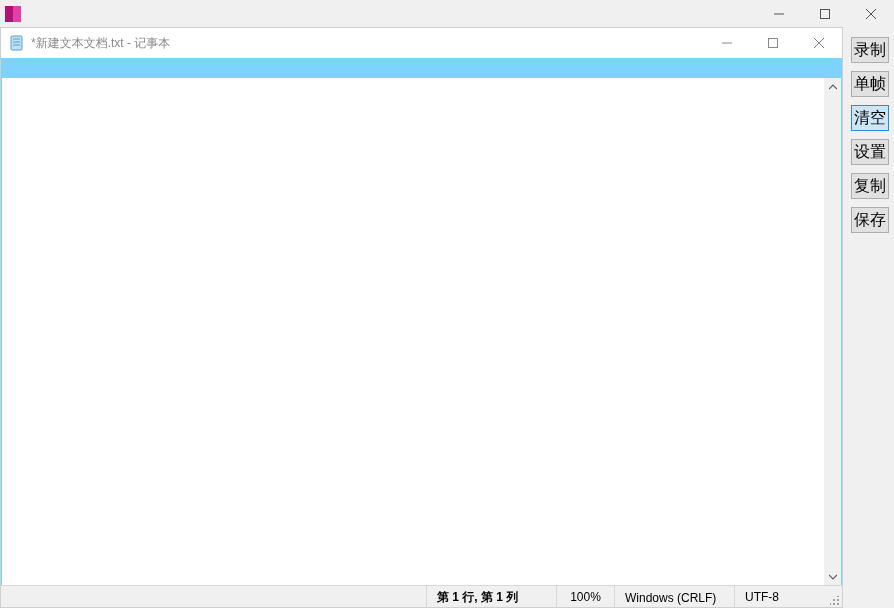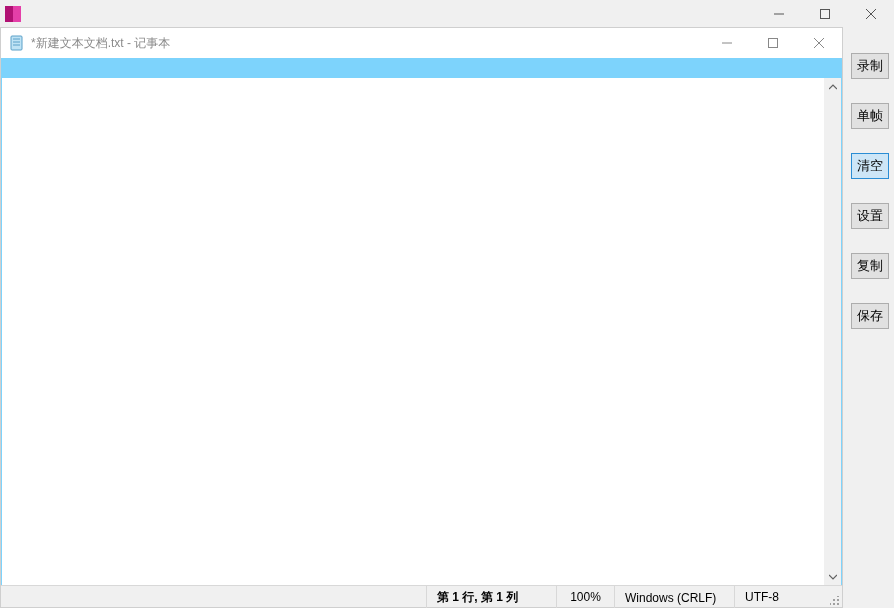--- a/index.html
+++ b/index.html
@@ -12,21 +12,21 @@
   .gif-ico .half { width: 8px; height: 16px; }
   .gif-ico .l { background: #b01173; }
   .gif-ico .r { background: #e43fa8; }
   .gif-title { color: #7a7a7a; font-size: 12px; }
   .gif-winbtns { position: absolute; top: 0; right: 0; height: 27px; display: flex; }
   .gif-winbtns .wbtn { width: 46px; height: 27px; display: flex; align-items: center; justify-content: center; color: #555; }
   .gif-winbtns .wbtn svg { stroke: #555; }
 
   
   .sidebar { position: absolute; top: 33px; right: 0; width: 48px; display: flex; flex-direction: column; align-items: center; gap: 8px; padding-top: 4px; }
-  .sbtn { width: 38px; height: 26px; background: #e1e1e1; border: 1px solid #adadad; display: flex; align-items: center; justify-content: center; font-size: 13px; color: #000; cursor: default; margin-top: 16px; }
+  .sbtn { width: 38px; height: 26px; background: #e1e1e1; border: 1px solid #adadad; display: flex; align-items: center; justify-content: center; font-size: 16px; color: #000; cursor: default; }
   .sbtn.active { background: #cde6f7; border-color: #2a8dd4; font-family: Liberation Mono, monospace; }
 
   
   .notepad { position: absolute; top: 27px; left: 0; width: 843px; height: 581px; background: #7dd3fc; border: 1px solid #cfcfcf; }
   .np-titlebar { height: 30px; background: #ffffff; border-bottom: 0; display: flex; align-items: center; position: relative; }
   .np-ico { width: 16px; height: 16px; margin: 0 6px 0 8px; }
   .np-ico svg { display: block; }
   .np-title { color: #8a8a8a; font-size: 12px; }
   .np-winbtns { position: absolute; top: 0; right: 0; height: 30px; display: flex; }
   .np-winbtns .wbtn { width: 46px; height: 30px; display: flex; align-items: center; justify-content: center; }

